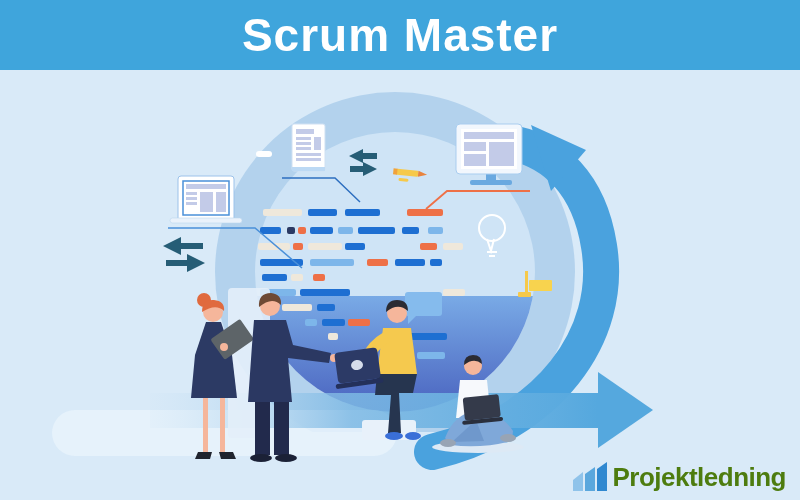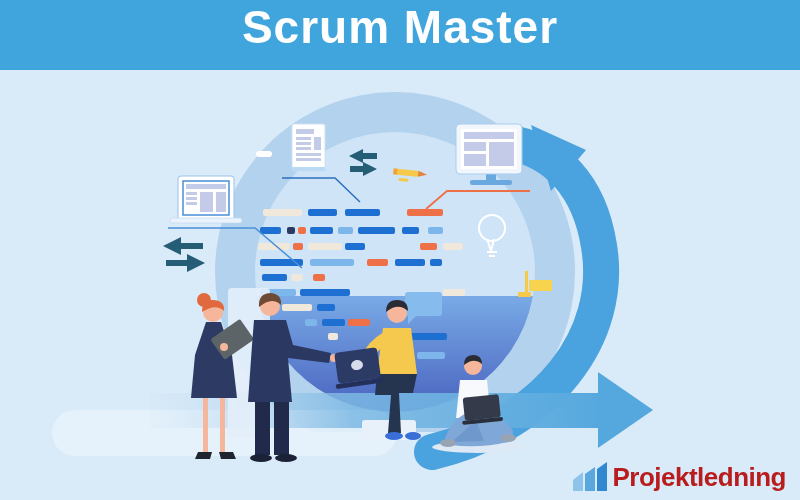--- a/index.html
+++ b/index.html
@@ -1,19 +1,19 @@
 <!DOCTYPE html>
 <html><head>
 <meta charset="utf-8">
 <style>
   html,body{margin:0;padding:0;}
   body{font-family:"Liberation Sans",sans-serif;}
   #stage{position:relative;width:800px;height:500px;overflow:hidden;background:#d9eaf8;}
   #banner{position:absolute;top:0;left:0;width:800px;height:70px;
-          display:flex;align-items:flex-start;justify-content:center;}
+          display:flex;align-items:center;justify-content:center;}
   #banner h1{margin:0;font-size:46px;font-weight:700;letter-spacing:1px;
              font-family:"Liberation Sans",sans-serif;}
   #illustration{position:absolute;top:70px;left:0;}
   #logo{position:absolute;right:14px;bottom:8px;display:flex;align-items:flex-end;gap:4px;}
   #logo .logo-text{font-size:26px;font-weight:bold;letter-spacing:-0.5px;line-height:30px;}
 </style>
 </head>
 <body>
 
 <div id="stage" style="background: rgb(217, 234, 248);">
@@ -235,16 +235,16 @@
       <ellipse cx="508" cy="438" rx="8" ry="4" fill="#98a4b4"></ellipse>
     </g>
   </svg>
 
   <div id="logo">
     <svg width="36" height="30" viewBox="0 0 36 30">
       <path id="logo-bar-1" d="M 1 29 L 1 18 L 11 10 L 11 29 Z" fill="#8fc3ea"></path>
       <path id="logo-bar-2" d="M 13 29 L 13 12 L 23 5 L 23 29 Z" fill="#5aa7dd"></path>
       <path id="logo-bar-3" d="M 25 29 L 25 7 L 35 0 L 35 29 Z" fill="#2f88d0"></path>
     </svg>
-    <span class="logo-text" style="color: #b91c1c;">Projektledning</span>
+    <span class="logo-text" style="color: #4d7c0f;">Projektledning</span>
   </div>
 
 </div>
 
 </body></html>

